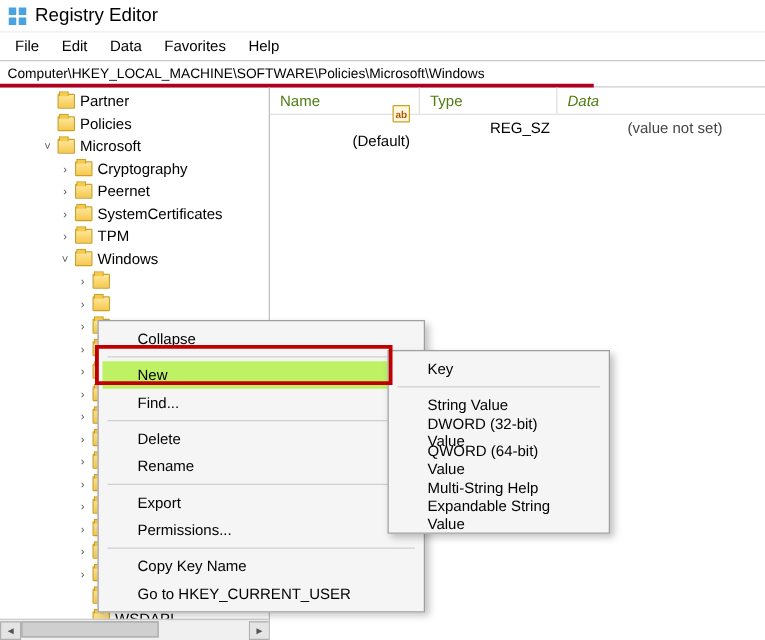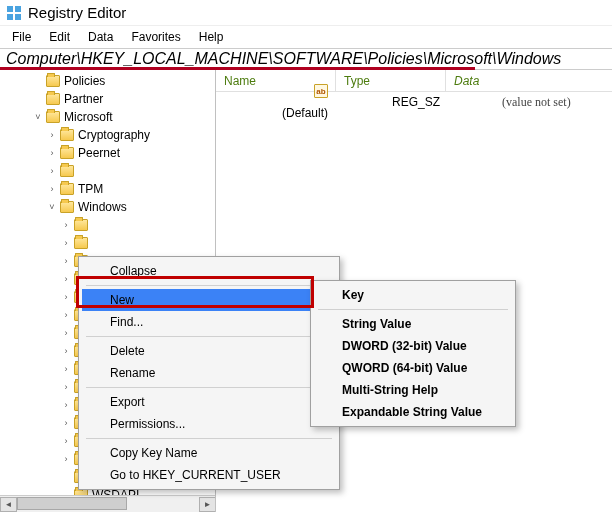--- a/index.html
+++ b/index.html
@@ -3,52 +3,52 @@
 <meta charset="utf-8">
 <style>
   * { box-sizing: border-box; font-family: "Segoe UI", Tahoma, sans-serif; font-size: 12px; }
   body { margin: 0; width: 612px; height: 512px; background: #fff; overflow: hidden; color: #000; }
   .titlebar { display: flex; align-items: center; height: 26px; padding: 0 6px; border-bottom: 1px solid #eee; }
   .titlebar .app-icon { width: 16px; height: 16px; margin-right: 6px; display: inline-flex; }
   .titlebar .title { font-size: 15px; }
   .menubar { display: flex; height: 22px; align-items: center; padding: 0 4px; gap: 2px; }
   .menubar .menu-item { padding: 2px 8px; cursor: default; }
   .addressbar-wrap { position: relative; height: 22px; border-top: 1px solid #ccc; border-bottom: 1px solid #ccc; display:flex; align-items:center; padding: 0 4px; }
-  .addressbar { border: none; width: 100%; outline: none; font-size: 16px; background: transparent; font-style: italic; }
+  .addressbar { border: none; width: 100%; outline: none; font-size: 11px; background: transparent; }
   .red-underline { position: absolute; left: 0; bottom: -1px; height: 3px; background: #b00020; width: 475px; }
   .main { display: flex; height: calc(512px - 26px - 22px - 22px); position: relative; }
   .tree { width: 216px; border-right: 1px solid #c0c0c0; overflow: hidden; position: relative; padding-top: 2px; }
   .tree-item { display: flex; align-items: center; height: 18px; padding-left: 4px; cursor: default; white-space: nowrap; }
   .twisty { width: 12px; height: 12px; display:inline-flex; align-items:center; justify-content:center; margin-right: 2px; color:#555; font-size: 9px; }
   .folder-icon { width: 14px; height: 12px; margin-right: 4px; display:inline-block; background: linear-gradient(#ffe79c,#f6c94f); border:1px solid #c9a227; border-radius: 1px; position:relative; }
   .folder-icon::before { content:""; position:absolute; top:-3px; left:0; width:6px; height:3px; background:#f6c94f; border:1px solid #c9a227; border-bottom:none; border-radius:1px 1px 0 0; }
   .indent-2 { padding-left: 32px; }
   .indent-3 { padding-left: 46px; }
   .indent-4 { padding-left: 60px; }
   .right-pane { flex: 1; display: flex; flex-direction: column; }
   .columns { display:flex; height: 22px; border-bottom: 1px solid #e0e0e0; align-items:center; user-select:none; }
   .col { padding: 0 8px; border-right: 1px solid #e0e0e0; height:100%; display:flex; align-items:center; color:#4d7c0f; }
   .col.name { width: 120px; }
   .col.type { width: 110px; }
   .col.data { flex: 1; border-right:none;font-style:italic; }
   .value-row { display:flex; align-items:center; height: 20px; }
   .value-row .cell { padding: 0 8px; }
   .value-row .cell.name { width: 120px; display:flex; align-items:flex-end; gap:8px;flex-direction:column; }
   .value-row .cell.type { width: 110px; margin-left: 48px; }
-  .value-row .cell.data { flex:1; color:#444;font-family:Liberation Serif, serif; }
+  .value-row .cell.data { flex:1; color:#444; }
   .string-icon { width:14px; height:14px; border:1px solid #c9a227; background:#fff8e1; font-size:8px; color:#b05500; display:inline-flex; align-items:center; justify-content:center; font-weight:bold; border-radius:1px;}
   .context-menu { position:absolute; background:#f5f5f5; border:1px solid #a0a0a0; box-shadow: 3px 3px 6px rgba(0,0,0,0.25); padding:3px; z-index:10; }
   .context-menu.primary { left: 78px; top: 186px; width: 262px; }
   .context-menu .mi { height: 22px; display:flex; align-items:center; padding: 0 24px 0 28px; cursor:default; position:relative; }
   .context-menu .sep { height:1px; background:#d0d0d0; margin:3px 4px; }
-  .context-menu .mi.selected { background:#3b82f6; color:#000; }
+  .context-menu .mi.selected { background:#bef264; color:#000; }
   .mi .arrow { position:absolute; right:8px; font-size:9px; color:#333; }
   .red-box { position:absolute; border:3px solid #c00000; pointer-events:none; }
   .red-box.newitem { left:76px; top:206px; width:238px; height:32px; z-index:20; }
-  .context-menu.sub { left: 310px; top: 210px; width: 206px; font-weight: bold; }
+  .context-menu.sub { left: 310px; top: 210px; width: 178px; }
   .hscroll { position:absolute; left:0; bottom:0; width:216px; height:17px; background:#f0f0f0; border-top:1px solid #ccc; display:flex; align-items:center; }
   .hscroll .btn { width:17px; height:15px; background:#e4e4e4; border:1px solid #b0b0b0; display:flex; align-items:center; justify-content:center; font-size:8px; color:#555;}
   .hscroll .track { flex:1; height:15px; background:#f0f0f0; position:relative; }
   .hscroll .thumb { position:absolute; left:0; top:0; height:13px; width:110px; background:#cfcfcf; border:1px solid #a8a8a8; }
 </style>
 </head>
 <body>
 
 <div class="titlebar">
   <span class="app-icon">
@@ -75,45 +75,46 @@
   <div class="red-underline"></div>
 </div>
 
 <div class="main">
 
   <div class="tree" id="tree-pane">
 
     <div class="tree-item indent-2">
         <span class="twisty"></span>
         <span class="folder-icon"></span>
+        <span>Partner</span>
+      </div>
+      <div class="tree-item indent-2">
+        <span class="twisty"></span>
+        <span class="folder-icon"></span>
         <span>Policies</span>
-      </div>
-      <div class="tree-item indent-2">
-        <span class="twisty"></span>
-        <span class="folder-icon"></span>
-        <span>Partner</span>
       </div>
       <div class="tree-item indent-2">
         <span class="twisty">˅</span>
         <span class="folder-icon"></span>
         <span>Microsoft</span>
       </div>
       <div class="tree-item indent-3">
         <span class="twisty">›</span>
         <span class="folder-icon"></span>
         <span>Cryptography</span>
       </div>
       <div class="tree-item indent-3">
         <span class="twisty">›</span>
         <span class="folder-icon"></span>
         <span>Peernet</span>
       </div>
       <div class="tree-item indent-3">
         <span class="twisty">›</span>
         <span class="folder-icon"></span>
+        <span>SystemCertificates</span>
       </div>
       <div class="tree-item indent-3">
         <span class="twisty">›</span>
         <span class="folder-icon"></span>
         <span>TPM</span>
       </div>
       <div class="tree-item indent-3">
         <span class="twisty">˅</span>
         <span class="folder-icon"></span>
         <span>Windows</span>

